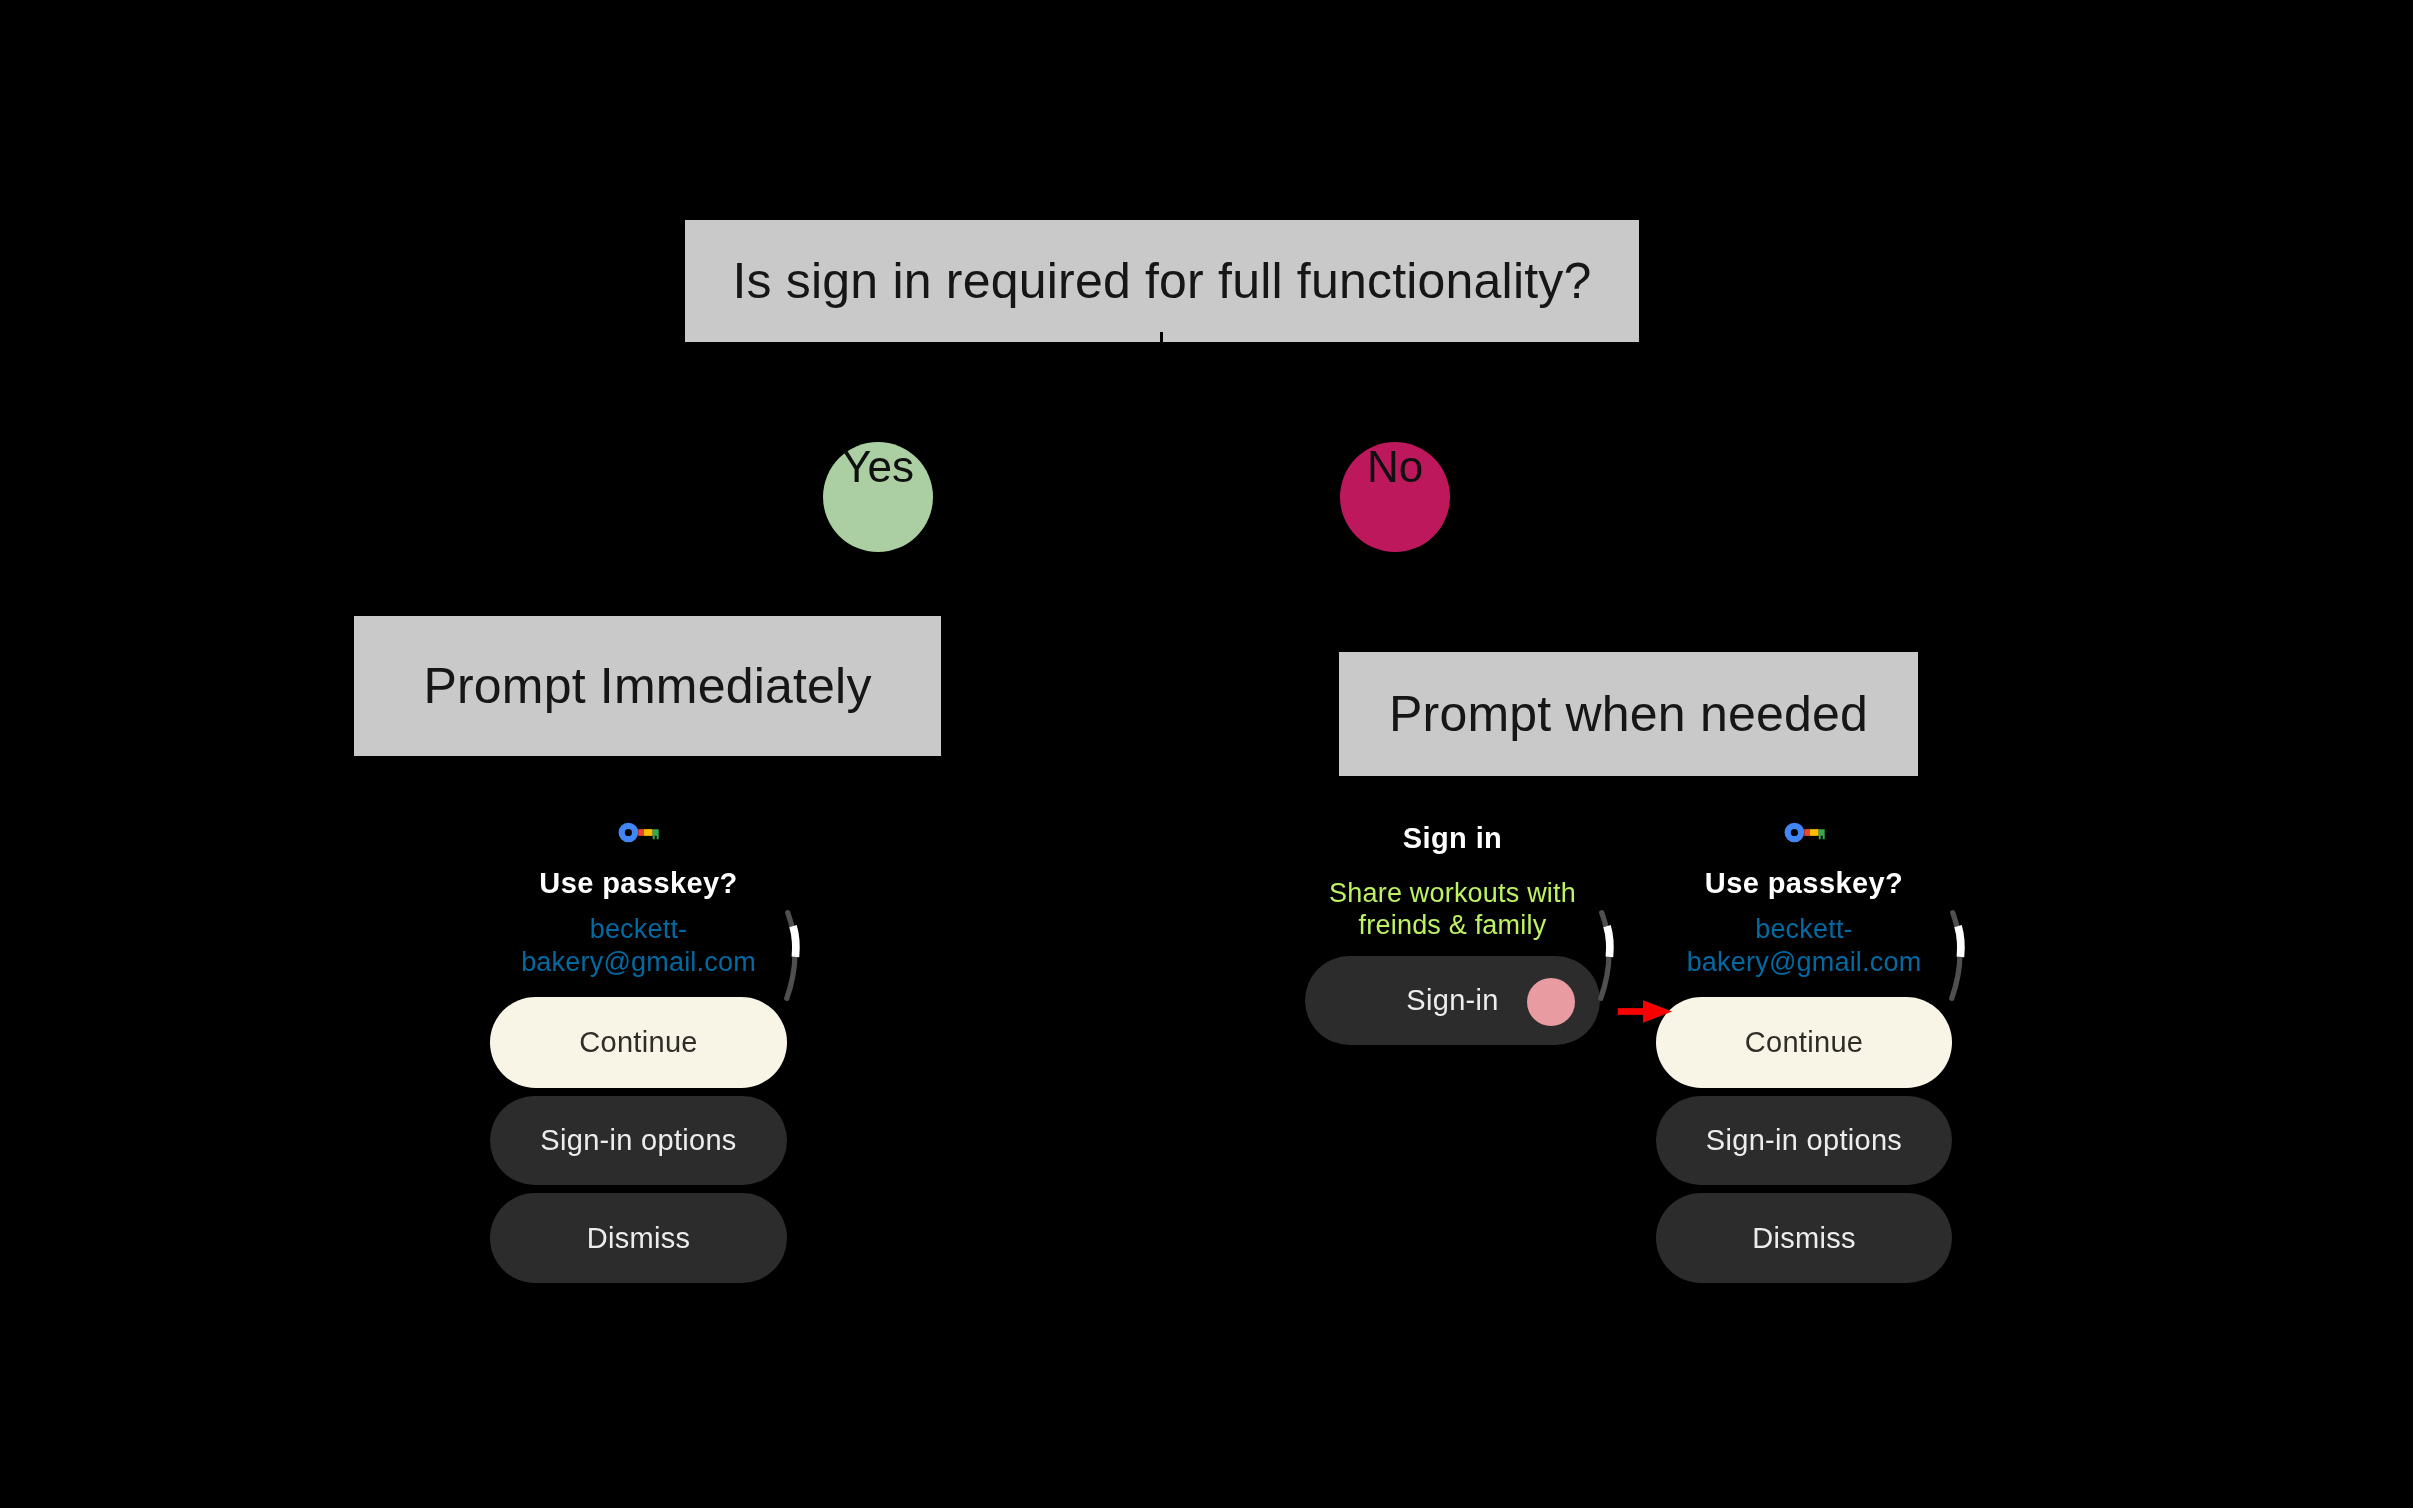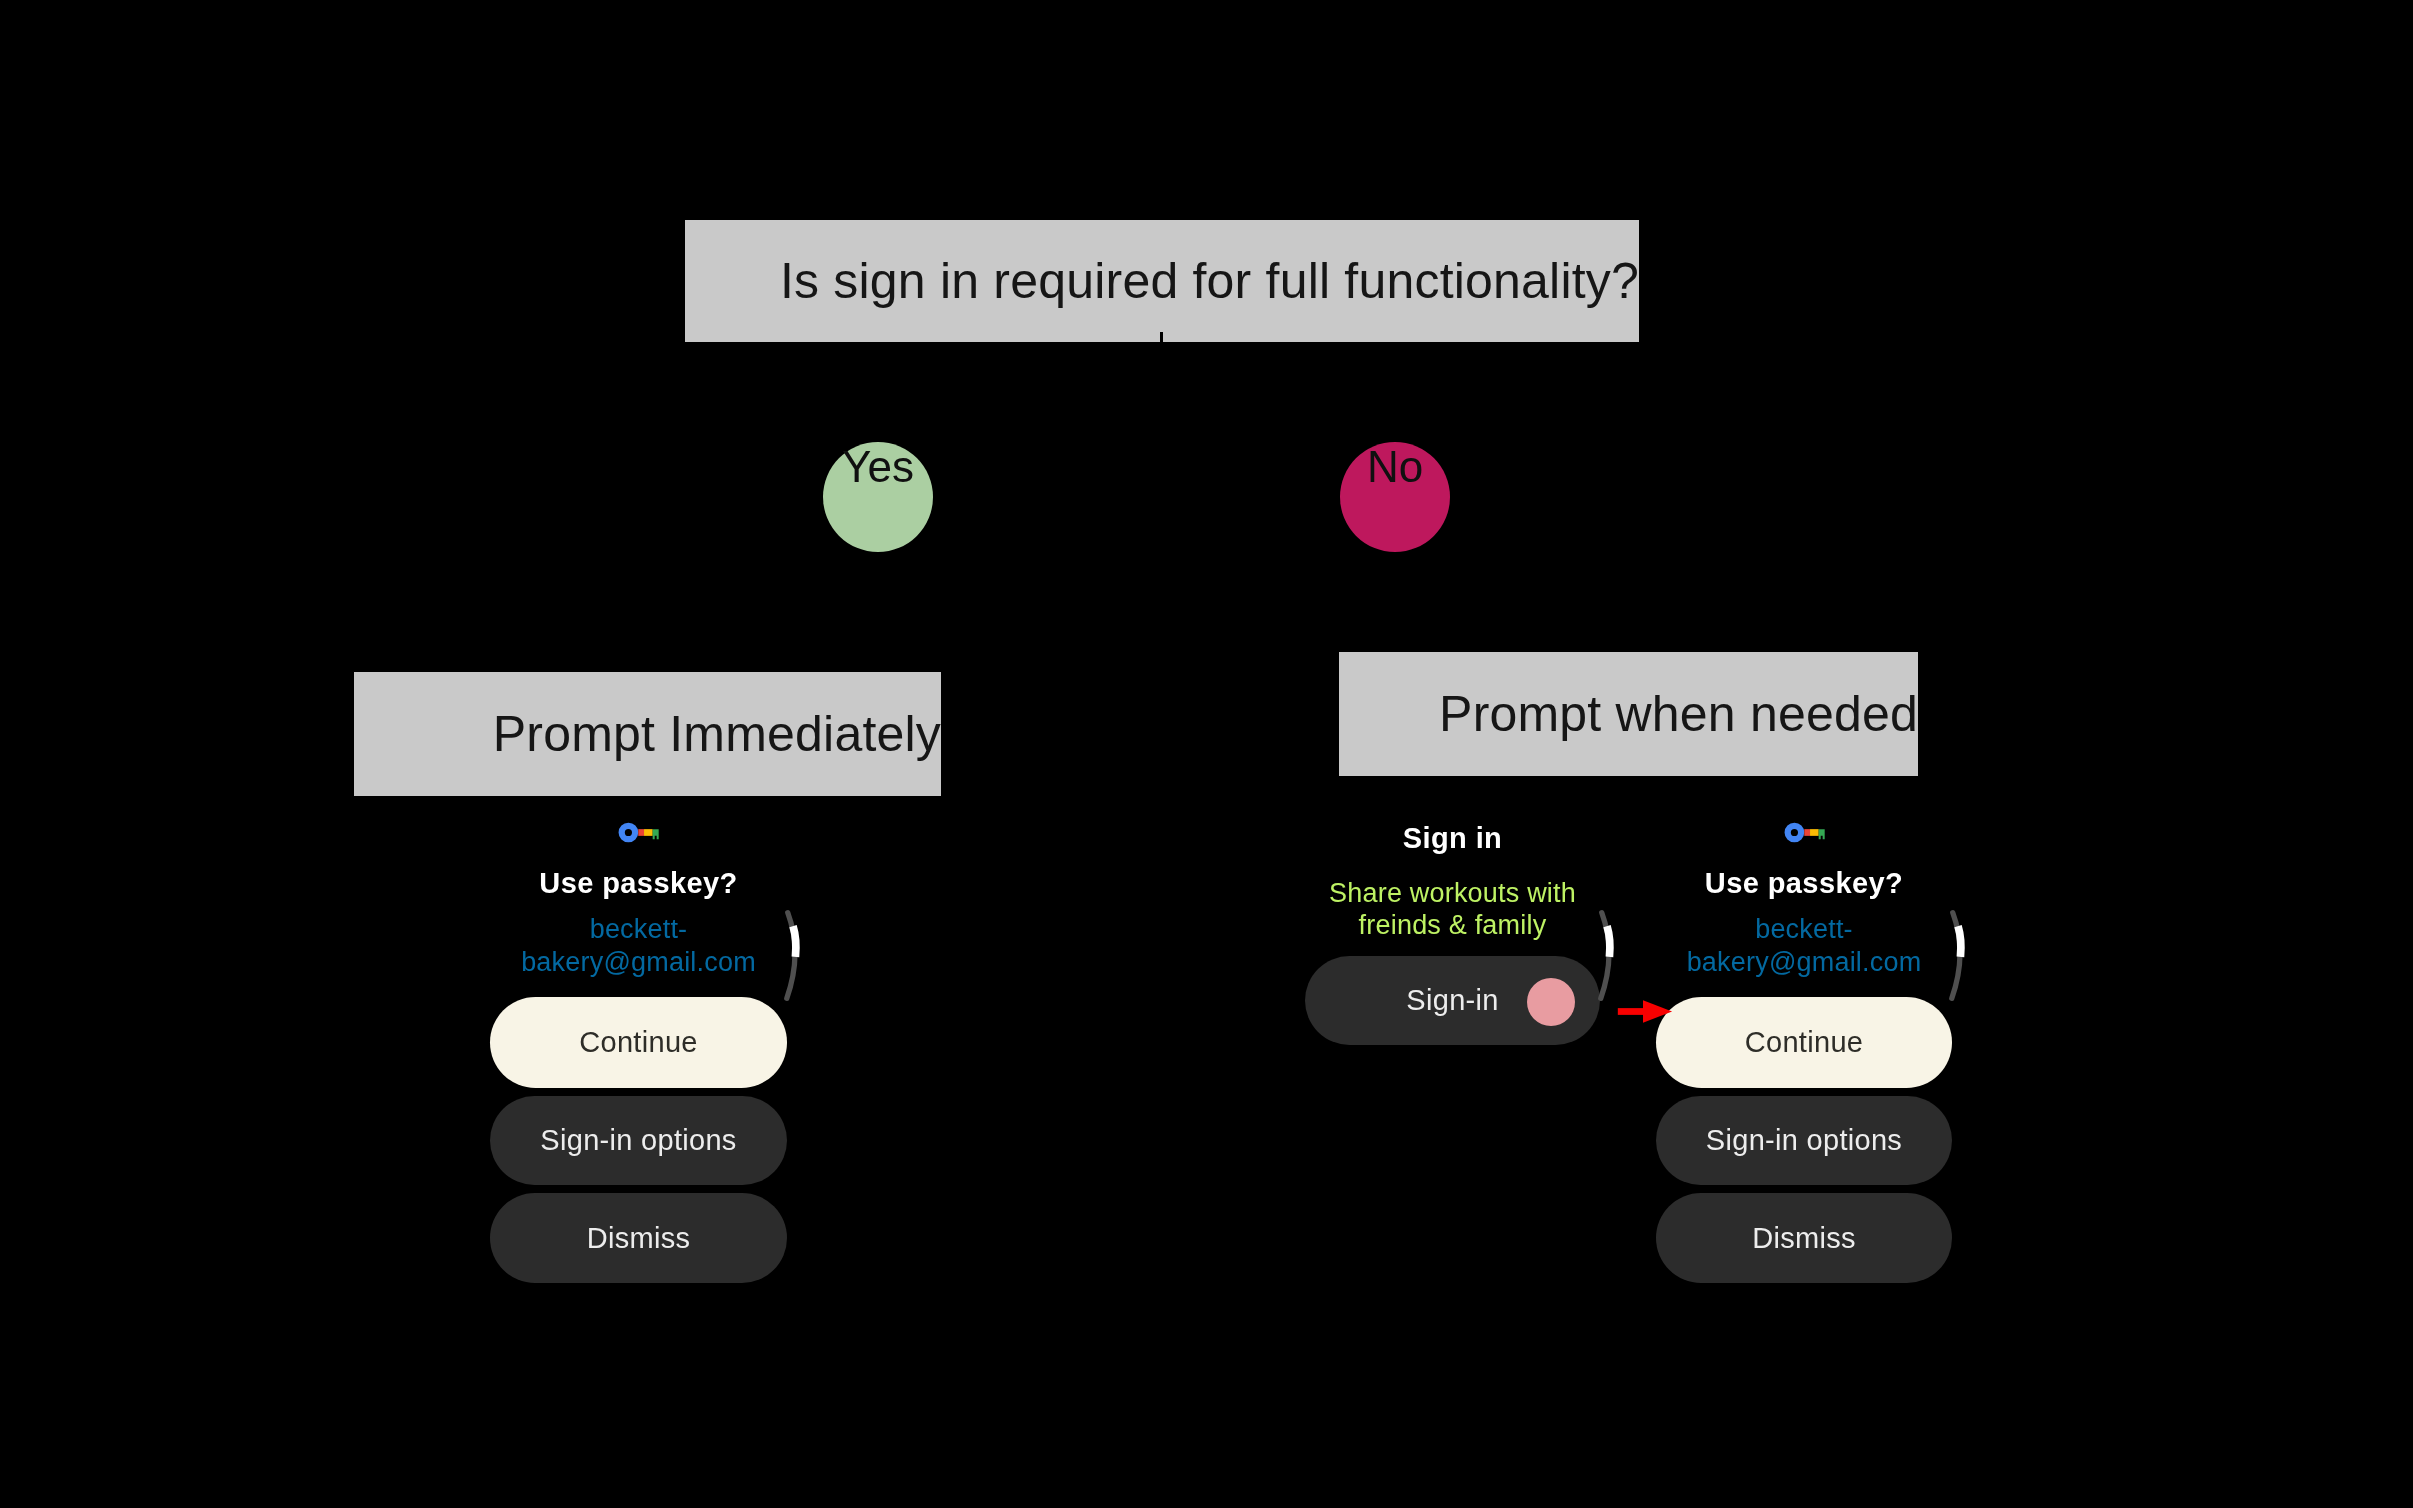--- a/index.html
+++ b/index.html
@@ -3,25 +3,25 @@
 <meta charset="utf-8">
 <style>
   html,body{margin:0;padding:0;background:#000;}
   .canvas{
     position:relative;width:2414px;height:1508px;background:#000;overflow:hidden;
     font-family:"Liberation Sans",sans-serif;
   }
   
   .flow-box{
     position:absolute;background:#C9C9C9;color:#161616;
-    display:flex;align-items:center;justify-content:flex-end;
+    display:flex;align-items:center;justify-content:center;
     font-size:50px;letter-spacing:0.2px;
   }
   #question-box{left:685px;top:220px;width:954px;height:122px;}
-  #outcome-left{left:354px;top:672px;width:587px;height:124px;}
+  #outcome-left{left:354px;top:616px;width:587px;height:140px;}
   #outcome-right{left:1339px;top:652px;width:579px;height:124px;}
   
   .node{
     position:absolute;width:110px;height:110px;border-radius:50%;
     display:flex;align-items:flex-start;justify-content:center;
     font-size:44px;color:#101010;
   }
   #yes-node{left:823px;top:442px;background:#ABCFA2;}
   #no-node{left:1340px;top:442px;background:#be185d;}
   

